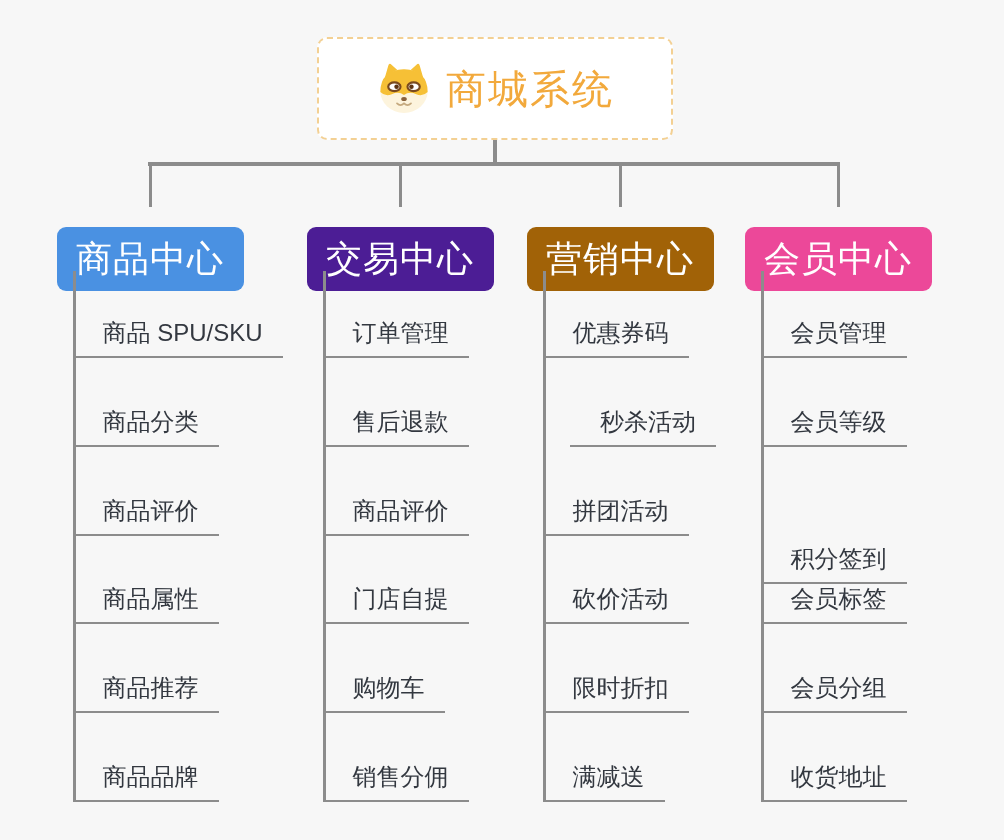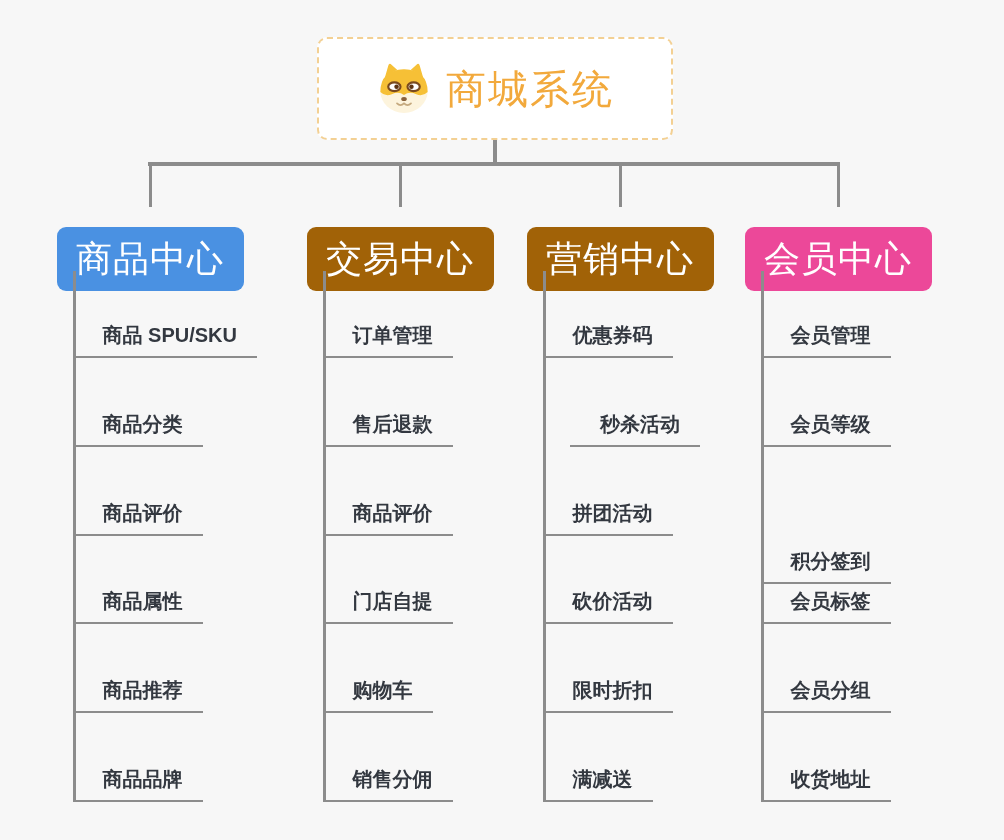--- a/index.html
+++ b/index.html
@@ -42,23 +42,22 @@
     color:#ffffff;font-size:36px;letter-spacing:1px;
     white-space:nowrap;
     margin-top:20px;
   }
   
   .leaf-item{
     position:absolute;height:46px;box-sizing:border-box;
     border-bottom:2px solid var(--connector,#8c8c8c);
     padding:0 20px 7px 30px;
     display:flex;align-items:flex-end;
-    font-size:20px;color:var(--item-text,#333840);
+    font-size:24px;color:var(--item-text,#333840);
     white-space:nowrap;
-    font-weight:bold;
   }
 </style>
 </head>
 <body>
 
 <div class="stage" style="--bg: #f7f7f7; --connector: #8c8c8c; --item-text: #333840; --root-title: #f2a93c; --root-border: #f3d093;">
 
   <div class="root-node">
     <svg viewBox="0 0 64 58" width="56" height="51" aria-hidden="true">
       <path d="M10 17 L14 3 Q15 -1 18 2 L27 10 Z" fill="#f6c036"></path>
@@ -84,21 +83,21 @@
     <span>商品中心</span>
   </div>
   <div class="line vline" style="left: 72.5px; height: 531px;"></div>
 <div class="leaf-item" style="left: 72.5px; top: 312px;">商品 SPU/SKU</div>
       <div class="leaf-item" style="left: 72.5px; top: 400.8px;">商品分类</div>
       <div class="leaf-item" style="left: 72.5px; top: 489.6px;">商品评价</div>
       <div class="leaf-item" style="left: 72.5px; top: 578.4px;">商品属性</div>
       <div class="leaf-item" style="left: 72.5px; top: 667.2px;">商品推荐</div>
       <div class="leaf-item" style="left: 72.5px; top: 756px;">商品品牌</div>
   <div class="line drop" style="left: 398.5px;"></div>
-  <div class="branch-box" style="left: 306.5px; background: #a16207;">
+  <div class="branch-box" style="left: 306.5px; background: #4c1d95;">
     <span>交易中心</span>
   </div>
   <div class="line vline" style="left: 322.5px; height: 531px;"></div>
 <div class="leaf-item" style="left: 322.5px; top: 312px;">订单管理</div>
       <div class="leaf-item" style="left: 322.5px; top: 400.8px;">售后退款</div>
       <div class="leaf-item" style="left: 322.5px; top: 489.6px;">商品评价</div>
       <div class="leaf-item" style="left: 322.5px; top: 578.4px;">门店自提</div>
       <div class="leaf-item" style="left: 322.5px; top: 667.2px;">购物车</div>
       <div class="leaf-item" style="left: 322.5px; top: 756px;">销售分佣</div>
   <div class="line drop" style="left: 618.5px;"></div>

